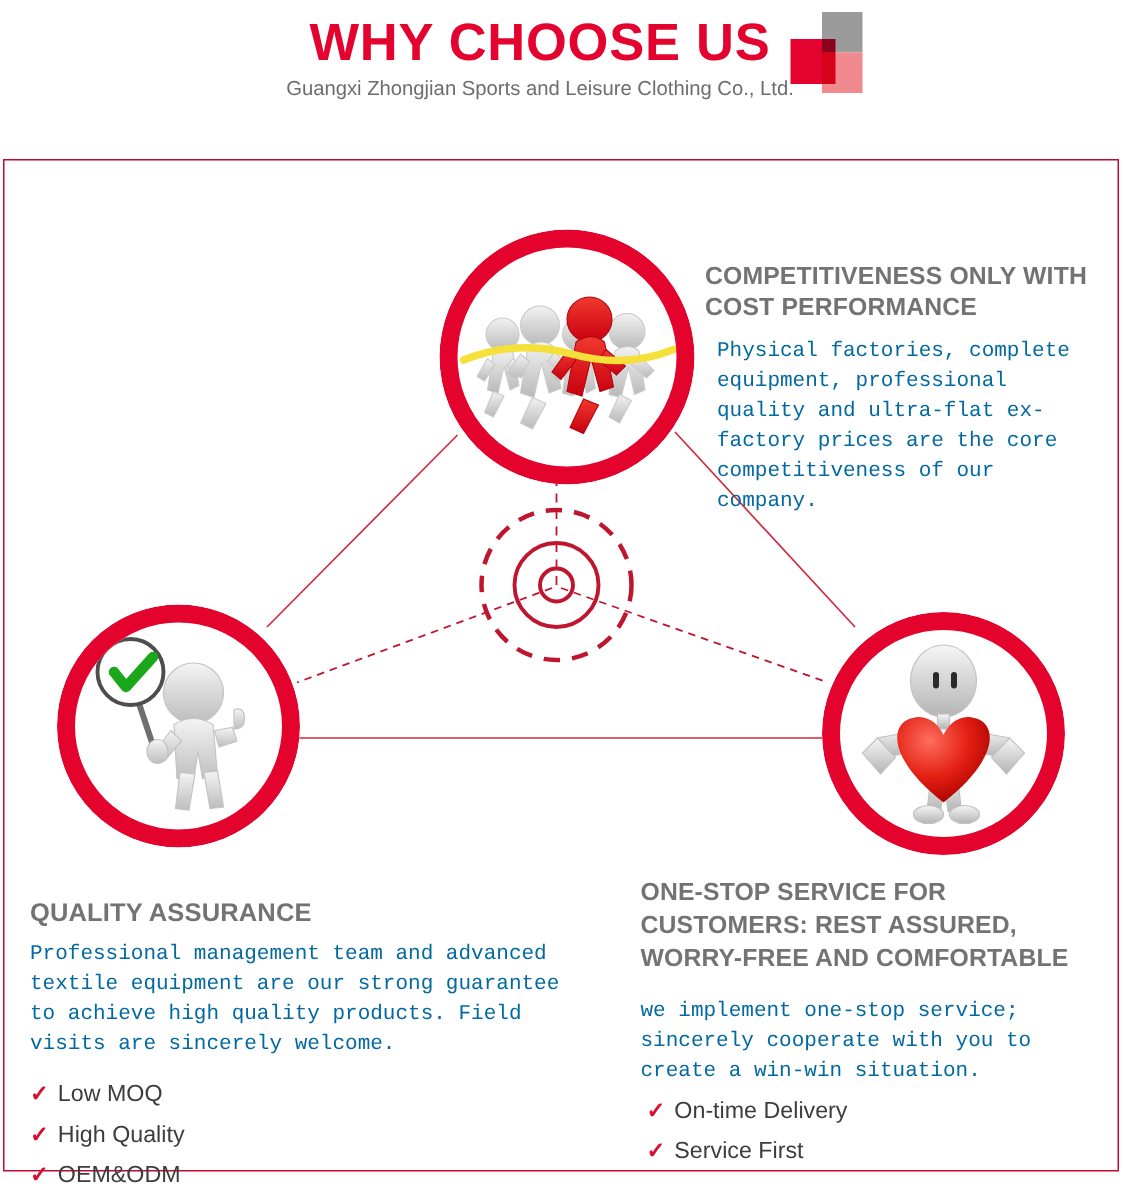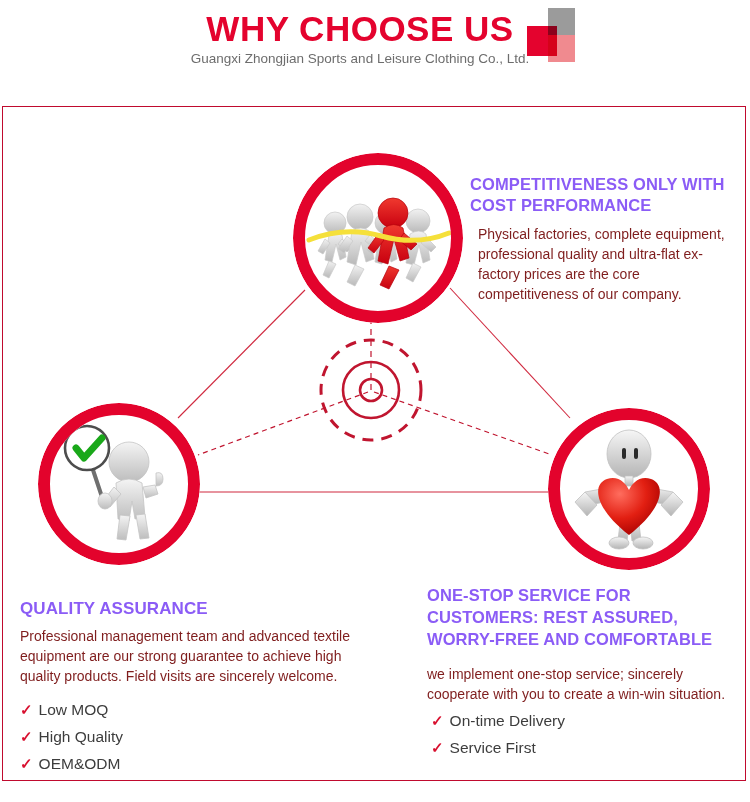--- a/index.html
+++ b/index.html
@@ -105,32 +105,33 @@
   
   #target {
     position: absolute;
     left: 318px; top: 337px;
     width: 106px; height: 106px;
   }
 
   
   .block { position: absolute; }
   .block-title {
-    color: #8b5cf6;
+    color: #737373;
     font-weight: bold;
     font-size: 16.5px;
     line-height: 21px;
     margin: 0 0 6px 0;
     letter-spacing: 0.1px;
   }
   .block-body {
-    color: #7f1d1d;
+    color: #0369a1;
     font-size: 14px;
     line-height: 20px;
     margin: 0;
+    font-family: Liberation Mono, monospace;
   }
   .bullets { margin: 10px 0 0 0; padding: 0; list-style: none; }
   .bullets li {
     font-size: 15.5px;
     line-height: 27px;
     color: #3d3d3d;
     white-space: nowrap;
   }
   .bullets .tick {
     color: #d8102f;

